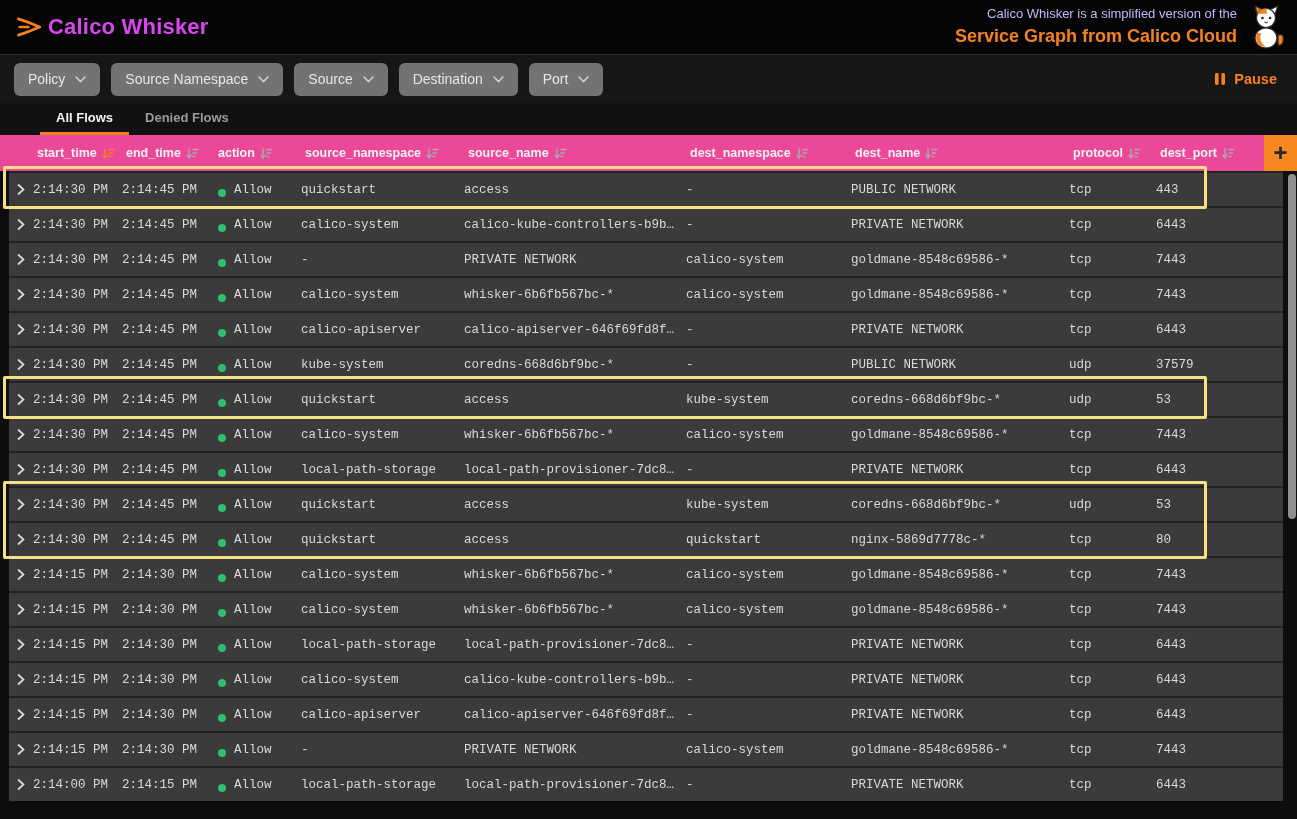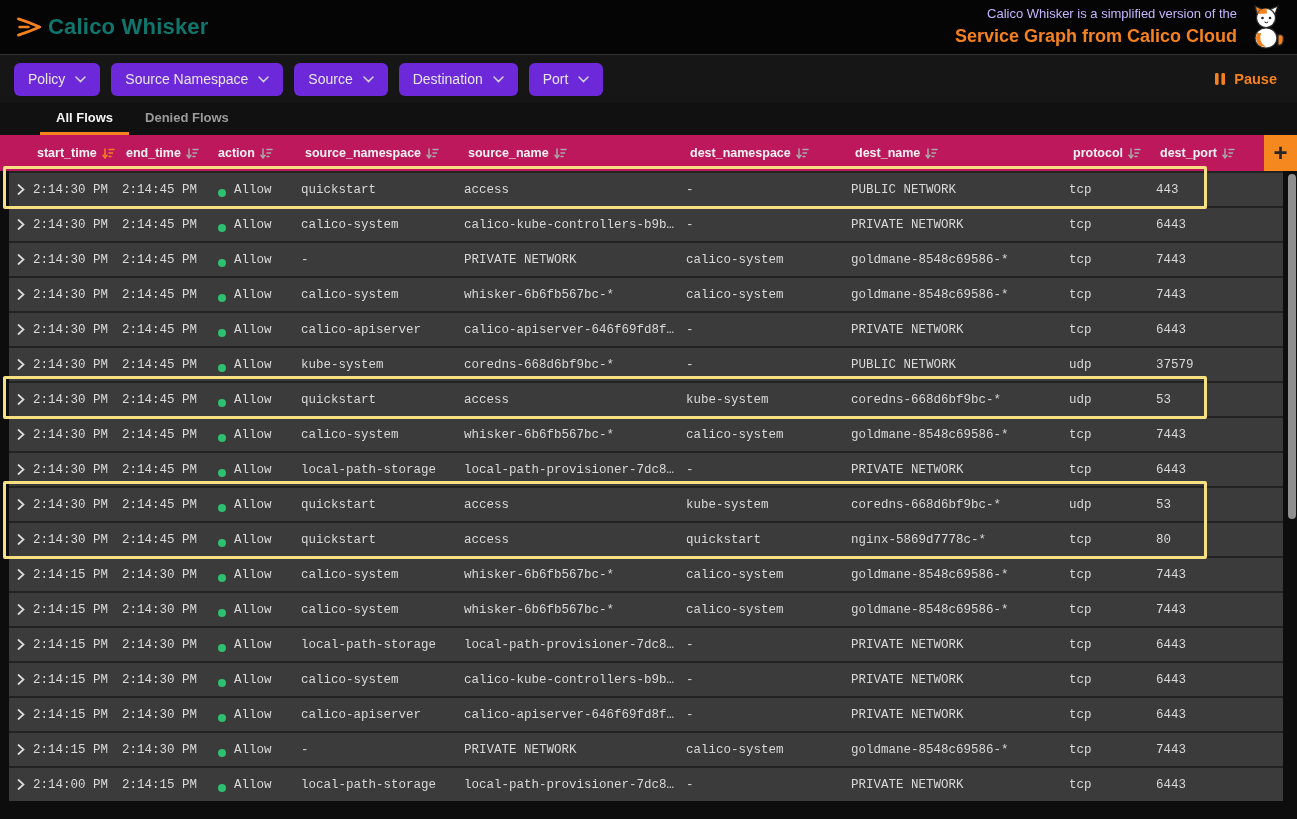--- a/index.html
+++ b/index.html
@@ -10,35 +10,35 @@
     font-family:"Liberation Sans", sans-serif;
     color:#e8e8e8;
   }
   
   .topbar {
     height:55px; background:#050505; border-bottom:1px solid #323232;
     display:flex; align-items:center; justify-content:space-between;
     padding:0 10px 0 14px;
   }
   .brand { display:flex; align-items:center; gap:4px; }
-  .brand-name { font-size:22px; font-weight:bold; color:#0f766e; letter-spacing:.2px; }
+  .brand-name { font-size:22px; font-weight:bold; color:#d946ef; letter-spacing:.2px; }
   .topbar-right { display:flex; align-items:center; gap:10px; }
   .tagline { text-align:right; line-height:1.45; }
   .tagline-text { font-size:13px; color:#c4b5fd; }
   .tagline-link { font-size:18px; font-weight:bold; color:#f5821f; text-decoration:none; cursor:pointer; }
   
   .filterbar {
     height:48px; background:#161616;
     display:flex; align-items:center; justify-content:space-between;
     padding:0 20px 0 14px;
   }
   .chips { display:flex; gap:11px; }
   .chip {
     display:inline-flex; align-items:center; gap:10px;
-    background:#6d28d9; border:none; border-radius:6px;
+    background:#737373; border:none; border-radius:6px;
     height:33px; padding:0 14px; cursor:pointer;
     font-family:"Liberation Sans", sans-serif;
     font-size:14px; color:#e6e6e6;
   }
   .pause-btn {
     display:inline-flex; align-items:center; gap:8px;
     background:none; border:none; cursor:pointer;
     color:#f5821f; font-size:14.5px; font-weight:bold;
     font-family:"Liberation Sans", sans-serif;
   }
@@ -51,21 +51,21 @@
     font-family:"Liberation Sans", sans-serif;
     border-bottom:3px solid transparent;
   }
   .tab.active { color:#f4f4f4; border-bottom-color:#f5821f;margin-left:40px; }
   
   .grid {
     display:grid;
     grid-template-columns:24px 89px 92px 87px 163px 222px 165px 218px 87px 1fr;
     align-items:center;
   }
-  .thead { position:relative; height:36px; background:#be185d; padding-left:13px; }
+  .thead { position:relative; height:36px; background:#ec4899; padding-left:13px; }
   .thead .grid { height:36px; width:1274px; }
   .th {
     display:flex; align-items:center; gap:5px;
     font-size:12.5px; font-weight:bold; color:#f2f2f2; cursor:pointer;
     white-space:nowrap;
   }
   .add-btn {
     position:absolute; right:0; top:0; width:33px; height:36px;
     background:#f5891f; border:none; cursor:pointer;
     color:#262626; font-size:24px; font-weight:bold; line-height:30px;

